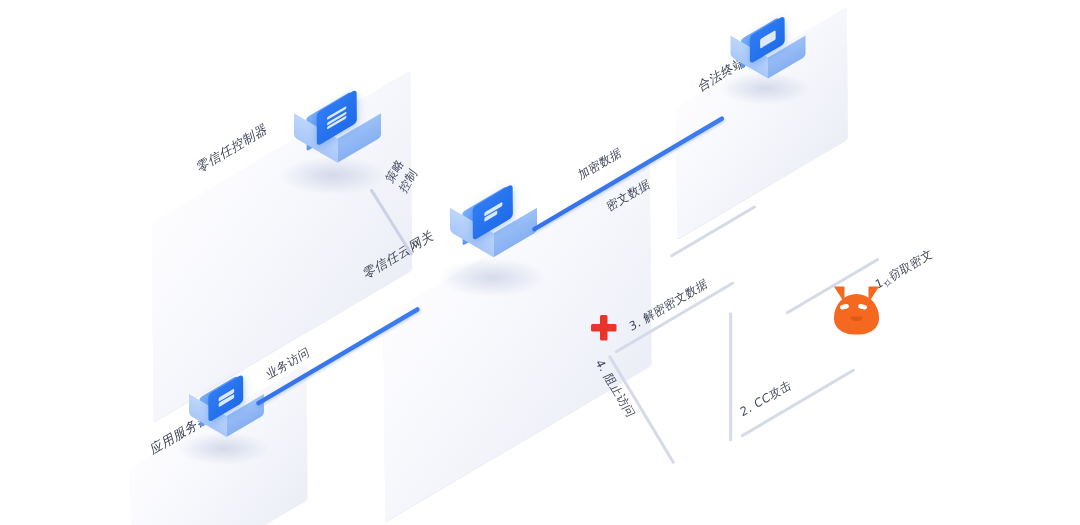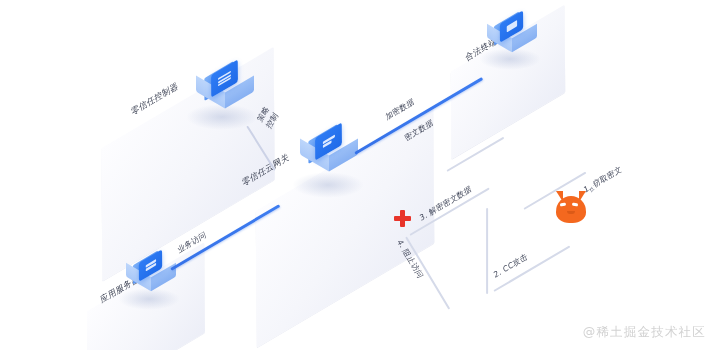--- a/index.html
+++ b/index.html
@@ -230,15 +230,14 @@
   <div class="hacker" style="left:556px;top:190px;width:34px;height:36px;">
     <div class="hk-ear l"></div>
     <div class="hk-ear r"></div>
     <div class="hk-body"></div>
     <div class="hk-eye l"></div>
     <div class="hk-eye r"></div>
     <div class="hk-mouth"></div>
   </div>
   <div class="hk-spark" style="left:588px;top:185px;">✧</div>
 
-  <div class="watermark">@稀土掘金技术社区</div>
 
 </div>
 
 </body></html>

